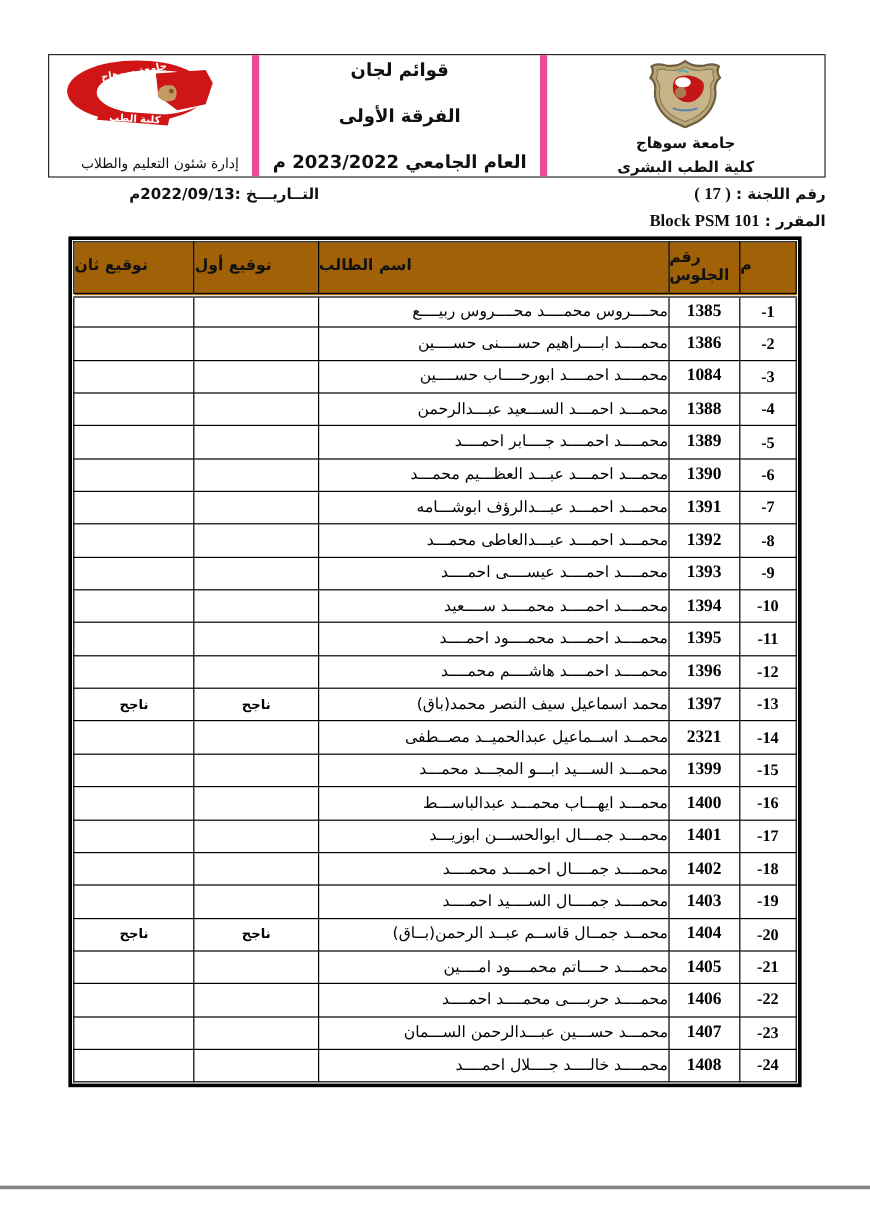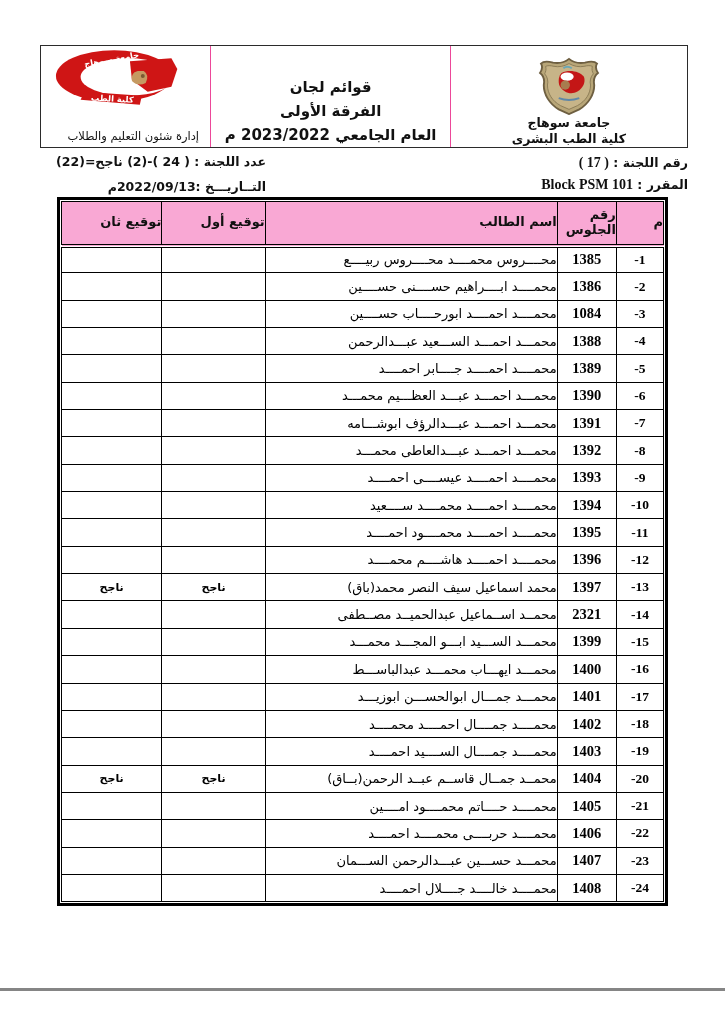--- a/index.html
+++ b/index.html
@@ -9,22 +9,22 @@
     position:relative; width:725px; height:1024px; background:#ffffff;
     overflow:hidden; direction:rtl;
   }
 
   
   .hdr {
     position:absolute; top:45px; left:40px; width:648px; height:103px;
     display:flex; direction:rtl;
     border:1px solid #2b2b2b;
   }
-  .hdr-cell { border-left:1px solid #ec4899; display:flex; flex-direction:column;
-    align-items:center; justify-content:flex-end; }
+  .hdr-cell { border-left:6px solid #ec4899; display:flex; flex-direction:column;
+    align-items:center; justify-content:space-between; }
   .hdr-cell:last-child { border-left:none; }
   .hdr-right { width:238px; padding-top:3px; }
   .hdr-center { width:240px; }
   .hdr-left { width:170px; justify-content:space-between; padding:3px 2px 4px 2px; }
   .uni-line { font-size:12.5px; font-weight:bold; color:#111; line-height:1.3; }
   .title-line { font-size:15px; font-weight:bold; color:#111; line-height:1.6; text-align:center; }
   .dept-line { font-size:11.5px; font-weight:normal; color:#111; white-space:nowrap;margin-left:15px; }
 
   
   .info {
@@ -42,22 +42,22 @@
   
   .tbl-outer {
     position:absolute; top:197px; left:57px; width:611px;
     border:3px solid #000; padding:1px; background:#fff;
   }
   table.students {
     width:100%; border-collapse:collapse; table-layout:fixed; direction:rtl;
     border:1px solid #000;
   }
   table.students th {
-    background:#f9a8d4; border:1px solid #000; border-bottom:4px double #000;
-    height:44px; font-size:13px; font-weight:bold; color:#111; text-align:right;
+    background:#a16207; border:1px solid #000; border-bottom:4px double #000;
+    height:44px; font-size:13px; font-weight:bold; color:#111; text-align:left;
     vertical-align:middle; line-height:1.15;
   }
   table.students td {
     border:1px solid #000; height:27.35px; padding:0; vertical-align:middle;
     overflow:hidden; white-space:nowrap;
   }
   td.no { direction:ltr; text-align:center; font-family:"Liberation Serif", serif;
     font-size:13.5px; font-weight:bold; }
   td.seat { text-align:center; font-family:"Liberation Serif", serif;
     font-size:14.5px; font-weight:bold; direction:ltr; }
@@ -121,21 +121,20 @@
         <span class="latin-light">( 17 )</span>
       </div>
       <div class="info-line">
         <span>المقرر :</span>
         <span class="latin">Block PSM 101</span>
       </div>
     </div>
 
 
     <div class="info-block info-left">
-      <div class="info-line">عدد اللجنة : ( 24 )-(2) ناجح=(22)</div>
       <div class="info-line">التــاريـــخ :2022/09/13م</div>
     </div>
 
   </div>
 
   <div class="tbl-outer">
     <table class="students">
       <colgroup>
         <col style="width:47px">
         <col style="width:59px">

